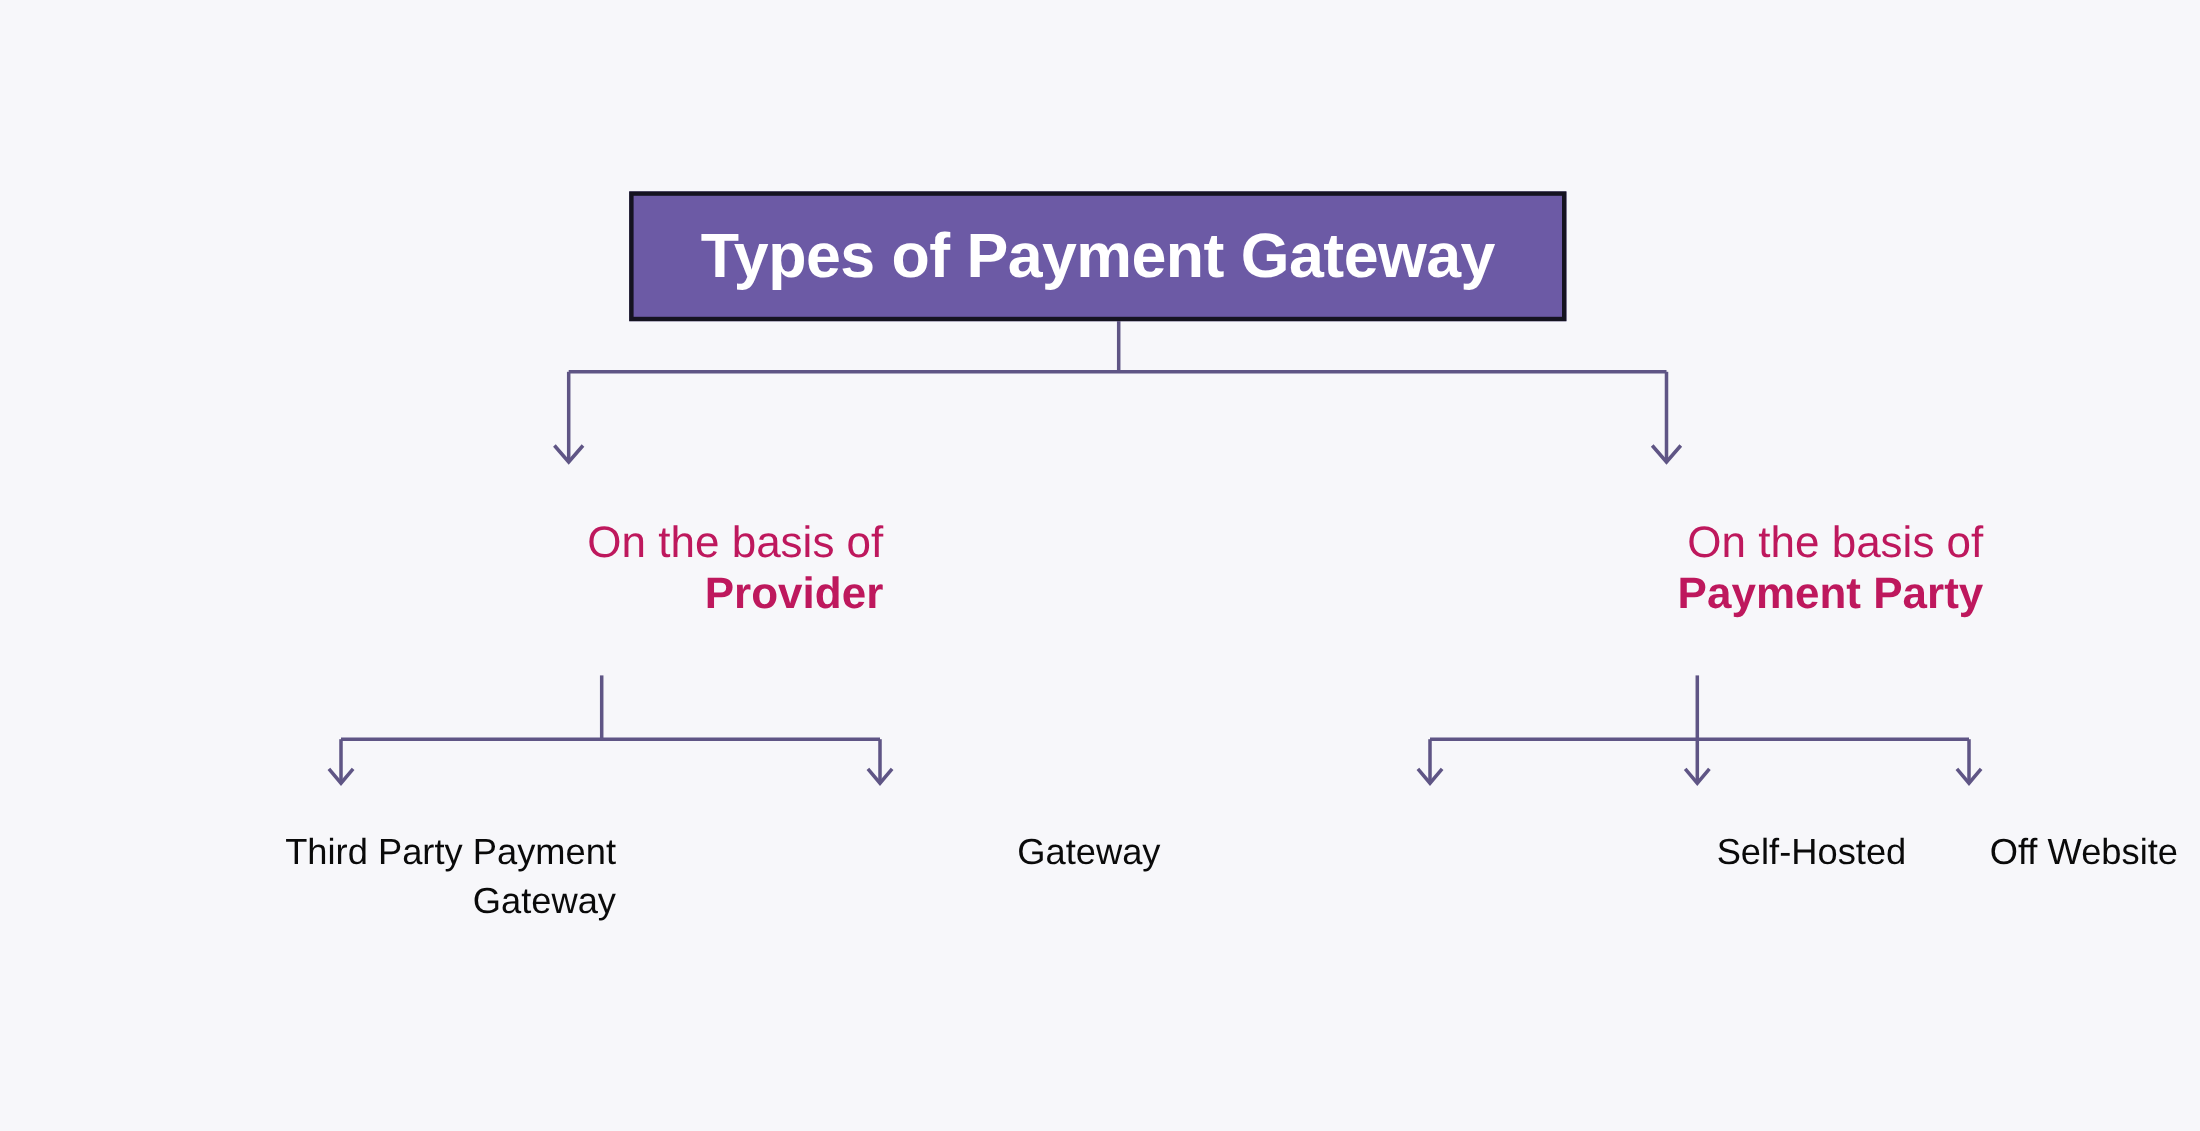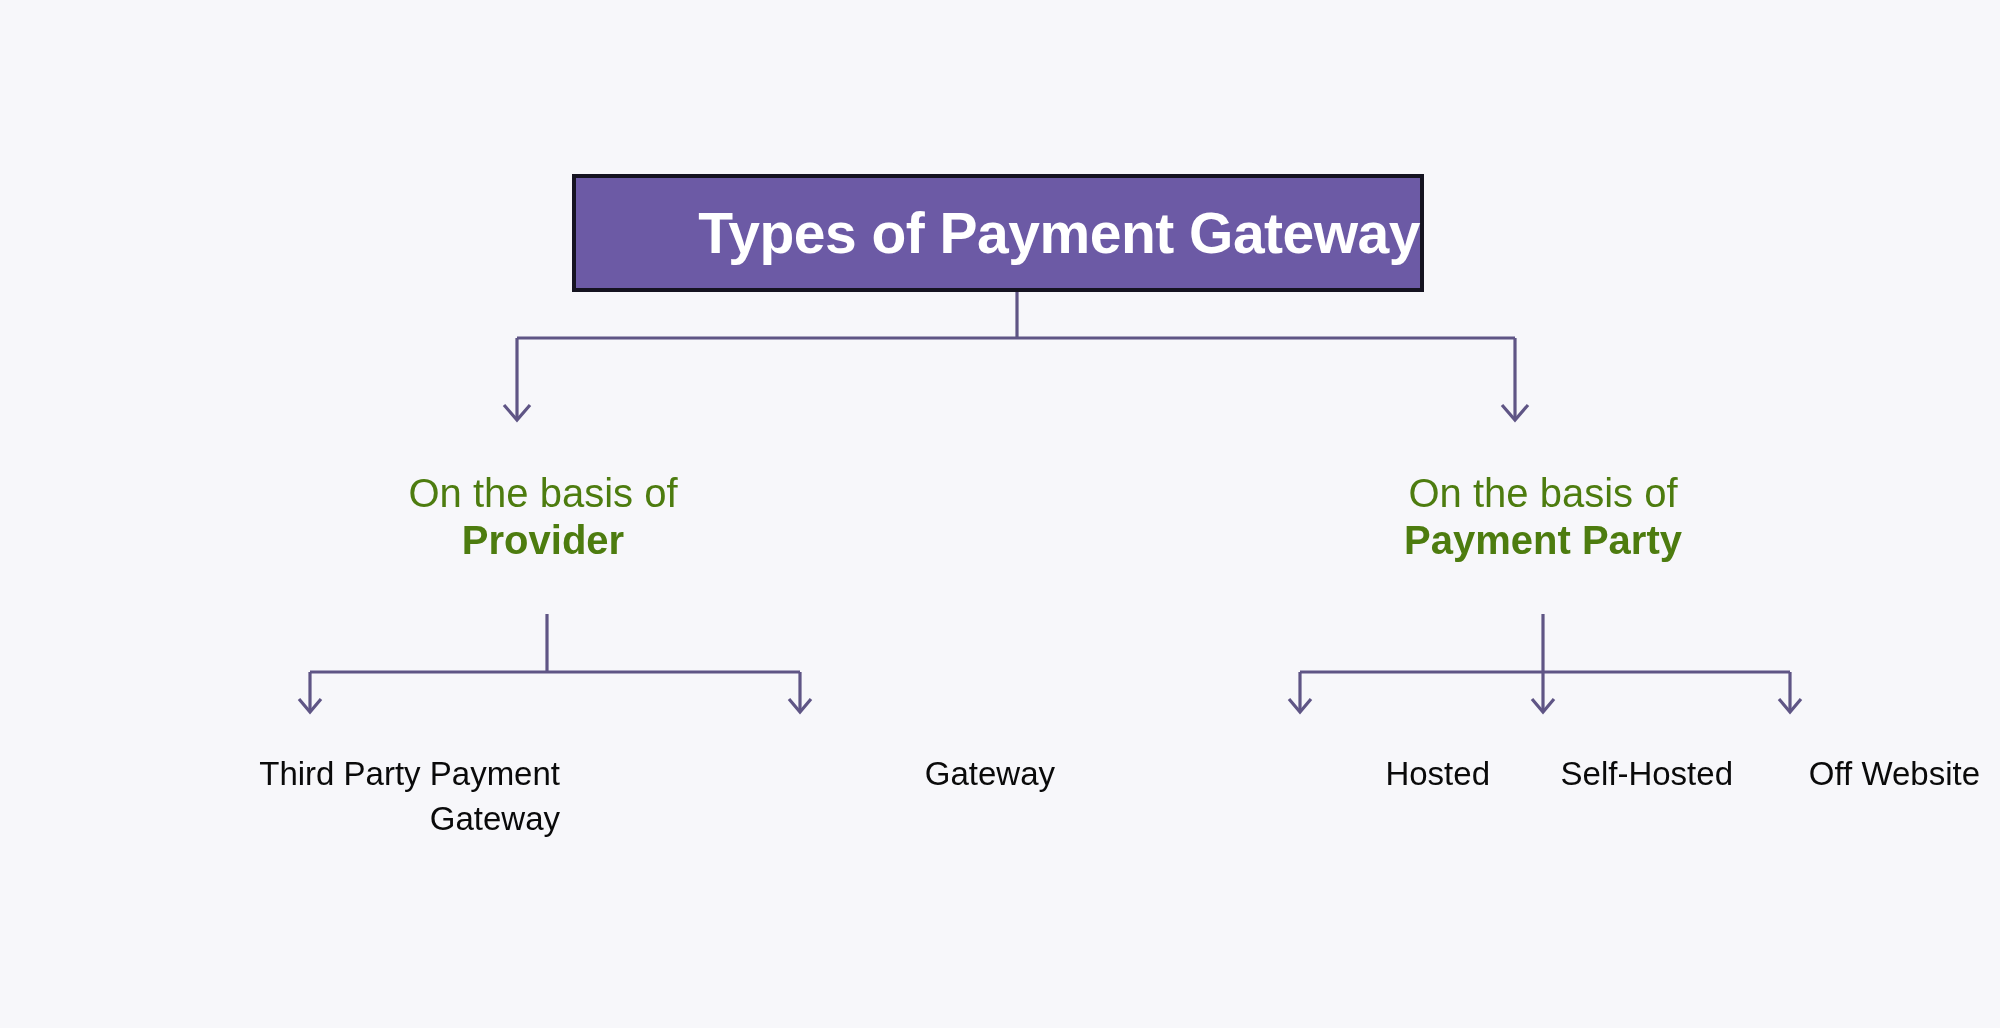--- a/index.html
+++ b/index.html
@@ -39,37 +39,37 @@
     position: absolute;
     left: 572px;
     top: 174px;
     width: 852px;
     height: 118px;
     background: #6c5aa5;
     border: 4px solid #151320;
     box-sizing: border-box;
     display: flex;
     align-items: center;
-    justify-content: flex-end;
+    justify-content: center;
   }
   #root-node .root-title {
     color: #ffffff;
     font-size: 57px;
     font-weight: bold;
     letter-spacing: -0.5px;
     white-space: nowrap;
     line-height: 1;
   }
 
   
   .branch-node {
     position: absolute;
     width: 520px;
-    text-align: center;
-    color: #4d7c0f;
+    text-align: right;
+    color: #be185d;
     font-size: 40px;
     line-height: 1.18;
   }
   .branch-node .branch-line1 { font-weight: normal; display: block; }
   .branch-node .branch-line2 { font-weight: bold; display: block; }
 
   #branch-provider { left: 283px; top: 470px; }
   #branch-payment-flow { left: 1283px; top: 470px; }
 
   
@@ -148,23 +148,20 @@
 
   <div id="leaf-third-party" class="leaf-node">
     <span class="leaf-line">Third Party Payment</span>
     <span class="leaf-line">Gateway</span>
   </div>
 
   <div id="leaf-bank" class="leaf-node">
     <span class="leaf-line">Gateway</span>
   </div>
 
-  <div id="leaf-hosted" class="leaf-node">
-    <span class="leaf-line">Hosted</span>
-  </div>
 
   <div id="leaf-off-website" class="leaf-node">
     <span class="leaf-line">Off Website</span>
   </div>
 
   <div id="leaf-self-hosted" class="leaf-node">
     <span class="leaf-line">Self-Hosted</span>
   </div>
 
 </div>

